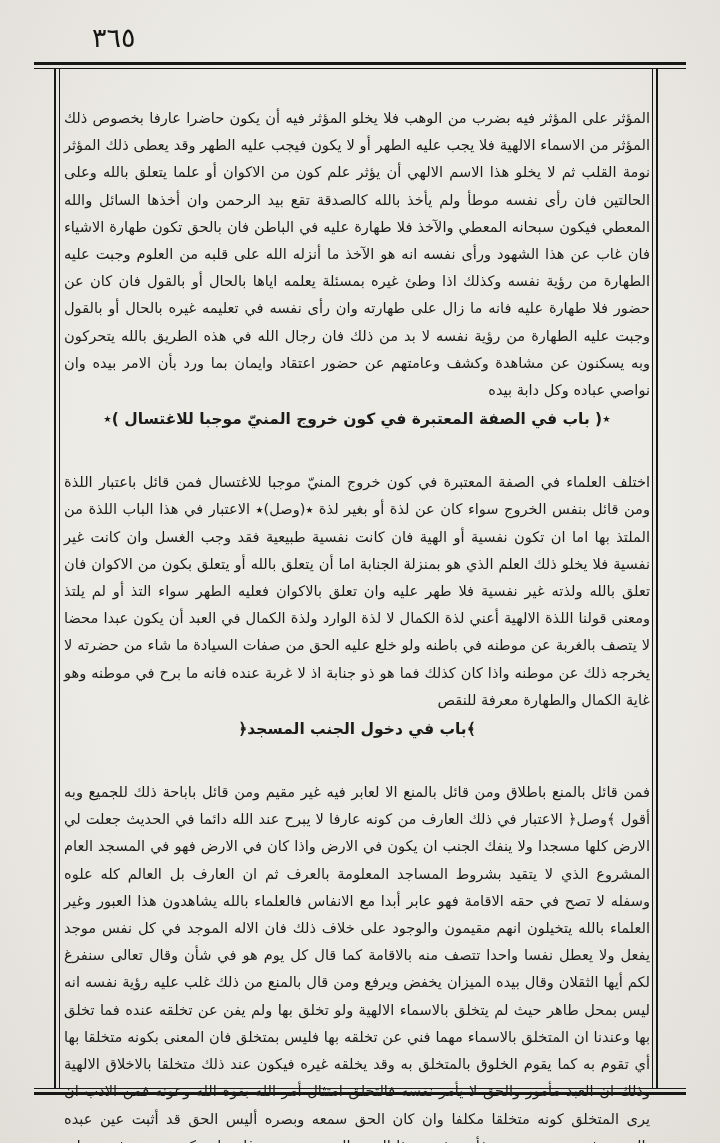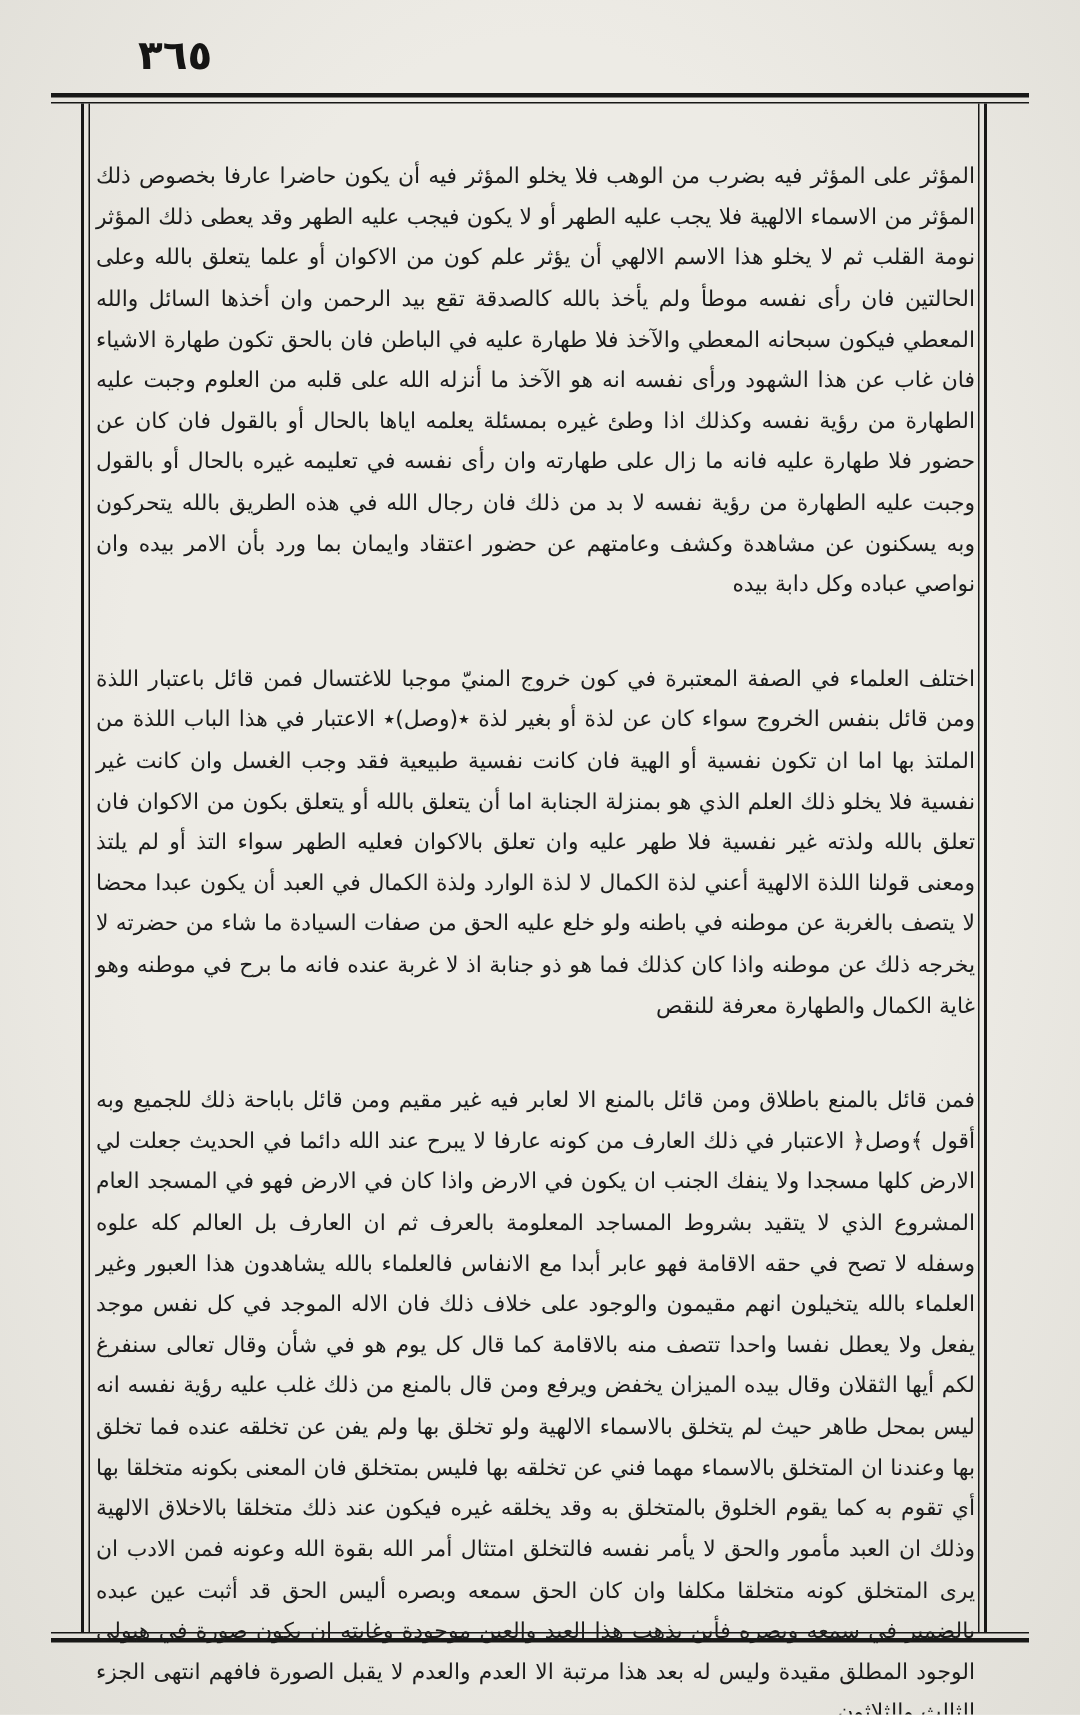--- a/index.html
+++ b/index.html
@@ -10,21 +10,21 @@
     position:relative;
     overflow:hidden;
     color:#191918;
   }
   .scan{
     position:absolute; inset:0;
     background:radial-gradient(ellipse at 50% 45%, #edebe5 55%, #e0ded7 100%);
   }
   .page-number{
     position:absolute; top:22px; left:92px;
-    font-size:27px; font-weight:bold; letter-spacing:1px;
+    font-size:27px; font-weight:normal; letter-spacing:1px;
     color:#151514;
   }
   
   .rule{ position:absolute; left:34px; width:652px; height:7px; }
   .rule-top{ top:62px; border-top:3px solid #181817; border-bottom:1px solid #181817; }
   .rule-bottom{ top:1088px; border-top:1px solid #181817; border-bottom:3px solid #181817; }
   .vline{ position:absolute; top:69px; height:1019px; width:6px; }
   .vline-left{ left:54px; border-left:2px solid #181817; border-right:1px solid #181817; }
   .vline-right{ left:652px; border-right:2px solid #181817; border-left:1px solid #181817; }
 
@@ -66,22 +66,24 @@
 
   <div class="rule rule-top"></div>
   <div class="vline vline-left"></div>
   <div class="vline vline-right"></div>
   <div class="rule rule-bottom"></div>
 
   <div class="frame-content">
 
     <div class="para">المؤثر على المؤثر فيه بضرب من الوهب فلا يخلو المؤثر فيه أن يكون حاضرا عارفا بخصوص ذلك المؤثر من الاسماء الالهية فلا يجب عليه الطهر أو لا يكون فيجب عليه الطهر وقد يعطى ذلك المؤثر نومة القلب ثم لا يخلو هذا الاسم الالهي أن يؤثر علم كون من الاكوان أو علما يتعلق بالله وعلى الحالتين فان رأى نفسه موطأ ولم يأخذ بالله كالصدقة تقع بيد الرحمن وان أخذها السائل والله المعطي فيكون سبحانه المعطي والآخذ فلا طهارة عليه في الباطن فان بالحق تكون طهارة الاشياء فان غاب عن هذا الشهود ورأى نفسه انه هو الآخذ ما أنزله الله على قلبه من العلوم وجبت عليه الطهارة من رؤية نفسه وكذلك اذا وطئ غيره بمسئلة يعلمه اياها بالحال أو بالقول فان كان عن حضور فلا طهارة عليه فانه ما زال على طهارته وان رأى نفسه في تعليمه غيره بالحال أو بالقول وجبت عليه الطهارة من رؤية نفسه لا بد من ذلك فان رجال الله في هذه الطريق بالله يتحركون وبه يسكنون عن مشاهدة وكشف وعامتهم عن حضور اعتقاد وايمان بما ورد بأن الامر بيده وان نواصي عباده وكل دابة بيده</div>
 
+    <div class="heading">٭( باب في الصفة المعتبرة في كون خروج المنيّ موجبا للاغتسال )٭</div>
 
     <div class="para">اختلف العلماء في الصفة المعتبرة في كون خروج المنيّ موجبا للاغتسال فمن قائل باعتبار اللذة ومن قائل بنفس الخروج سواء كان عن لذة أو بغير لذة ٭(وصل)٭ الاعتبار في هذا الباب اللذة من الملتذ بها اما ان تكون نفسية أو الهية فان كانت نفسية طبيعية فقد وجب الغسل وان كانت غير نفسية فلا يخلو ذلك العلم الذي هو بمنزلة الجنابة اما أن يتعلق بالله أو يتعلق بكون من الاكوان فان تعلق بالله ولذته غير نفسية فلا طهر عليه وان تعلق بالاكوان فعليه الطهر سواء التذ أو لم يلتذ ومعنى قولنا اللذة الالهية أعني لذة الكمال لا لذة الوارد ولذة الكمال في العبد أن يكون عبدا محضا لا يتصف بالغربة عن موطنه في باطنه ولو خلع عليه الحق من صفات السيادة ما شاء من حضرته لا يخرجه ذلك عن موطنه واذا كان كذلك فما هو ذو جنابة اذ لا غربة عنده فانه ما برح في موطنه وهو غاية الكمال والطهارة معرفة للنقص</div>
 
+    <div class="heading">﴾باب في دخول الجنب المسجد﴿</div>
 
     <div class="para">فمن قائل بالمنع باطلاق ومن قائل بالمنع الا لعابر فيه غير مقيم ومن قائل باباحة ذلك للجميع وبه أقول ﴾وصل﴿ الاعتبار في ذلك العارف من كونه عارفا لا يبرح عند الله دائما في الحديث جعلت لي الارض كلها مسجدا ولا ينفك الجنب ان يكون في الارض واذا كان في الارض فهو في المسجد العام المشروع الذي لا يتقيد بشروط المساجد المعلومة بالعرف ثم ان العارف بل العالم كله علوه وسفله لا تصح في حقه الاقامة فهو عابر أبدا مع الانفاس فالعلماء بالله يشاهدون هذا العبور وغير العلماء بالله يتخيلون انهم مقيمون والوجود على خلاف ذلك فان الاله الموجد في كل نفس موجد يفعل ولا يعطل نفسا واحدا تتصف منه بالاقامة كما قال كل يوم هو في شأن وقال تعالى سنفرغ لكم أيها الثقلان وقال بيده الميزان يخفض ويرفع ومن قال بالمنع من ذلك غلب عليه رؤية نفسه انه ليس بمحل طاهر حيث لم يتخلق بالاسماء الالهية ولو تخلق بها ولم يفن عن تخلقه عنده فما تخلق بها وعندنا ان المتخلق بالاسماء مهما فني عن تخلقه بها فليس بمتخلق فان المعنى بكونه متخلقا بها أي تقوم به كما يقوم الخلوق بالمتخلق به وقد يخلقه غيره فيكون عند ذلك متخلقا بالاخلاق الالهية وذلك ان العبد مأمور والحق لا يأمر نفسه فالتخلق امتثال أمر الله بقوة الله وعونه فمن الادب ان يرى المتخلق كونه متخلقا مكلفا وان كان الحق سمعه وبصره أليس الحق قد أثبت عين عبده بالضمير في سمعه وبصره فأين يذهب هذا العبد والعين موجودة وغايته ان يكون صورة في هيولى الوجود المطلق مقيدة وليس له بعد هذا مرتبة الا العدم والعدم لا يقبل الصورة فافهم انتهى الجزء الثالث والثلاثون</div>
 
     <div class="basmala">٭( بسم اللهِ الرَّحمنِ الرَّحيم )٭</div>
 
   </div>
 </div>
 
 </body></html>

